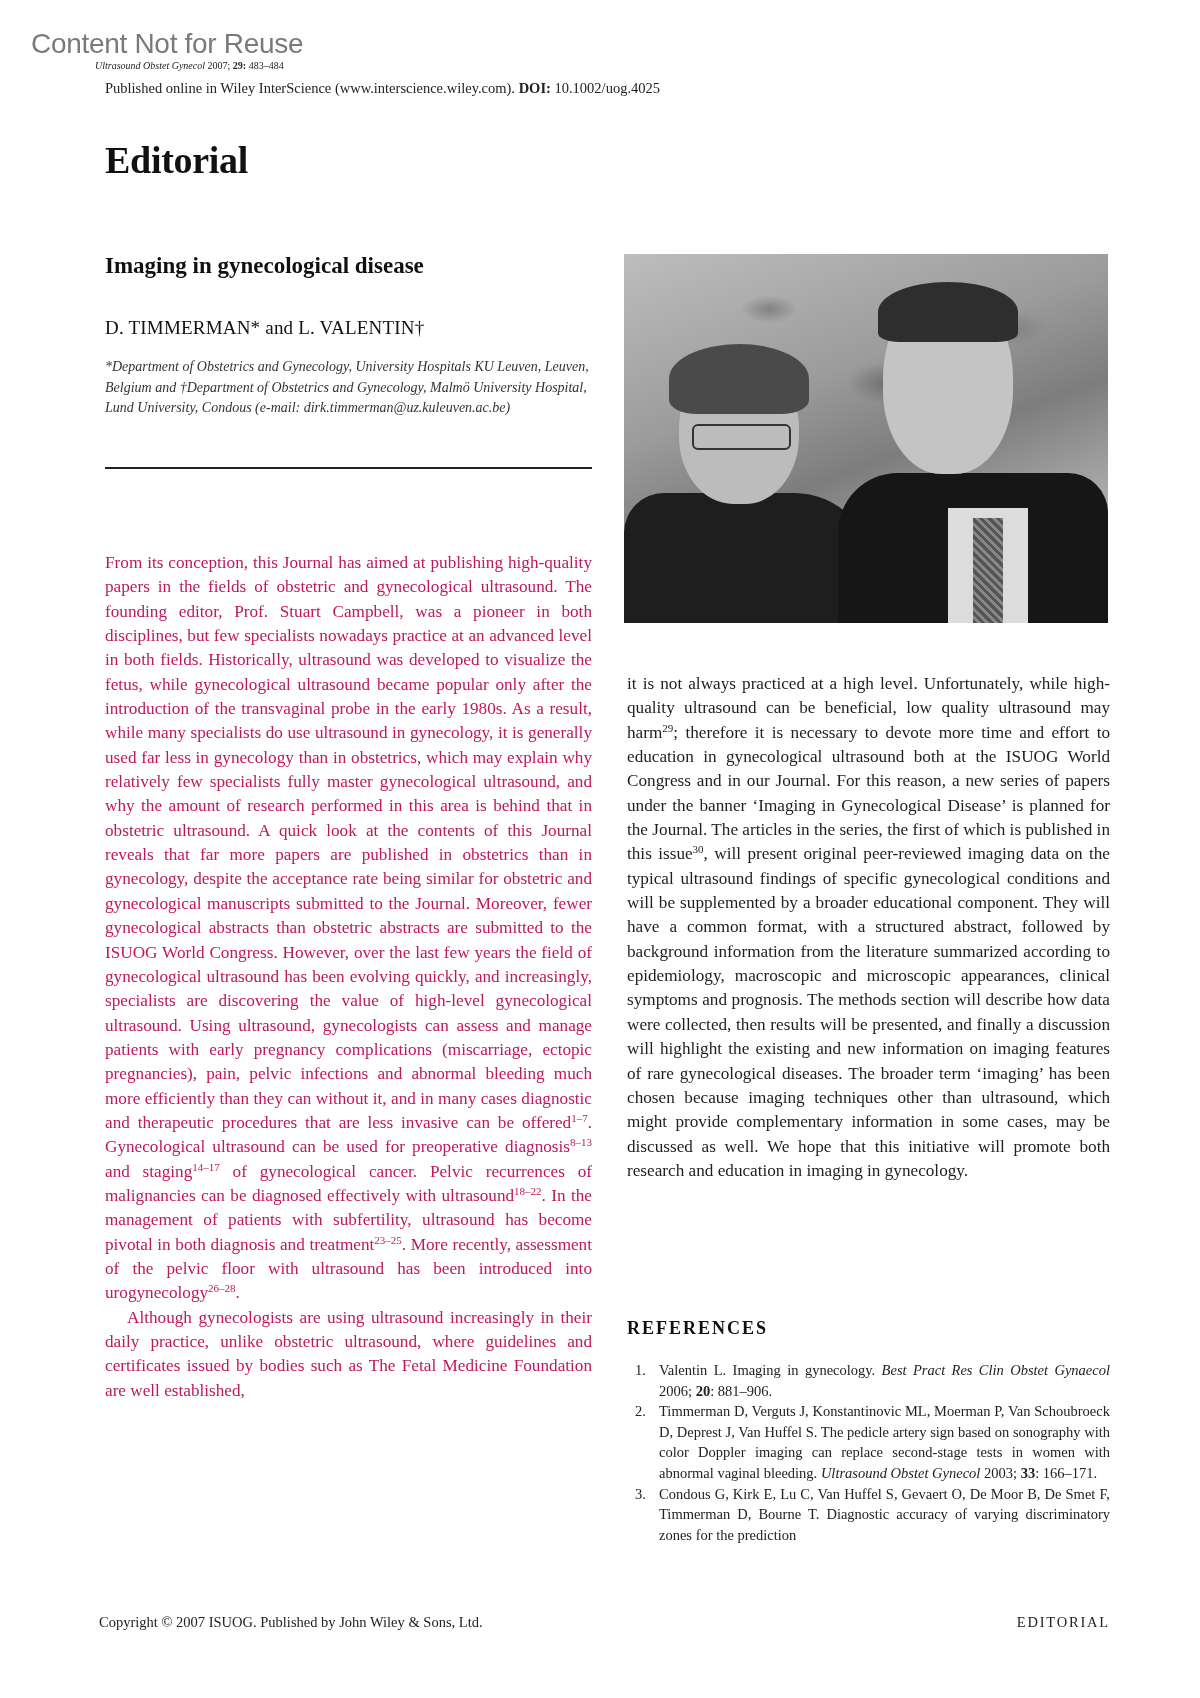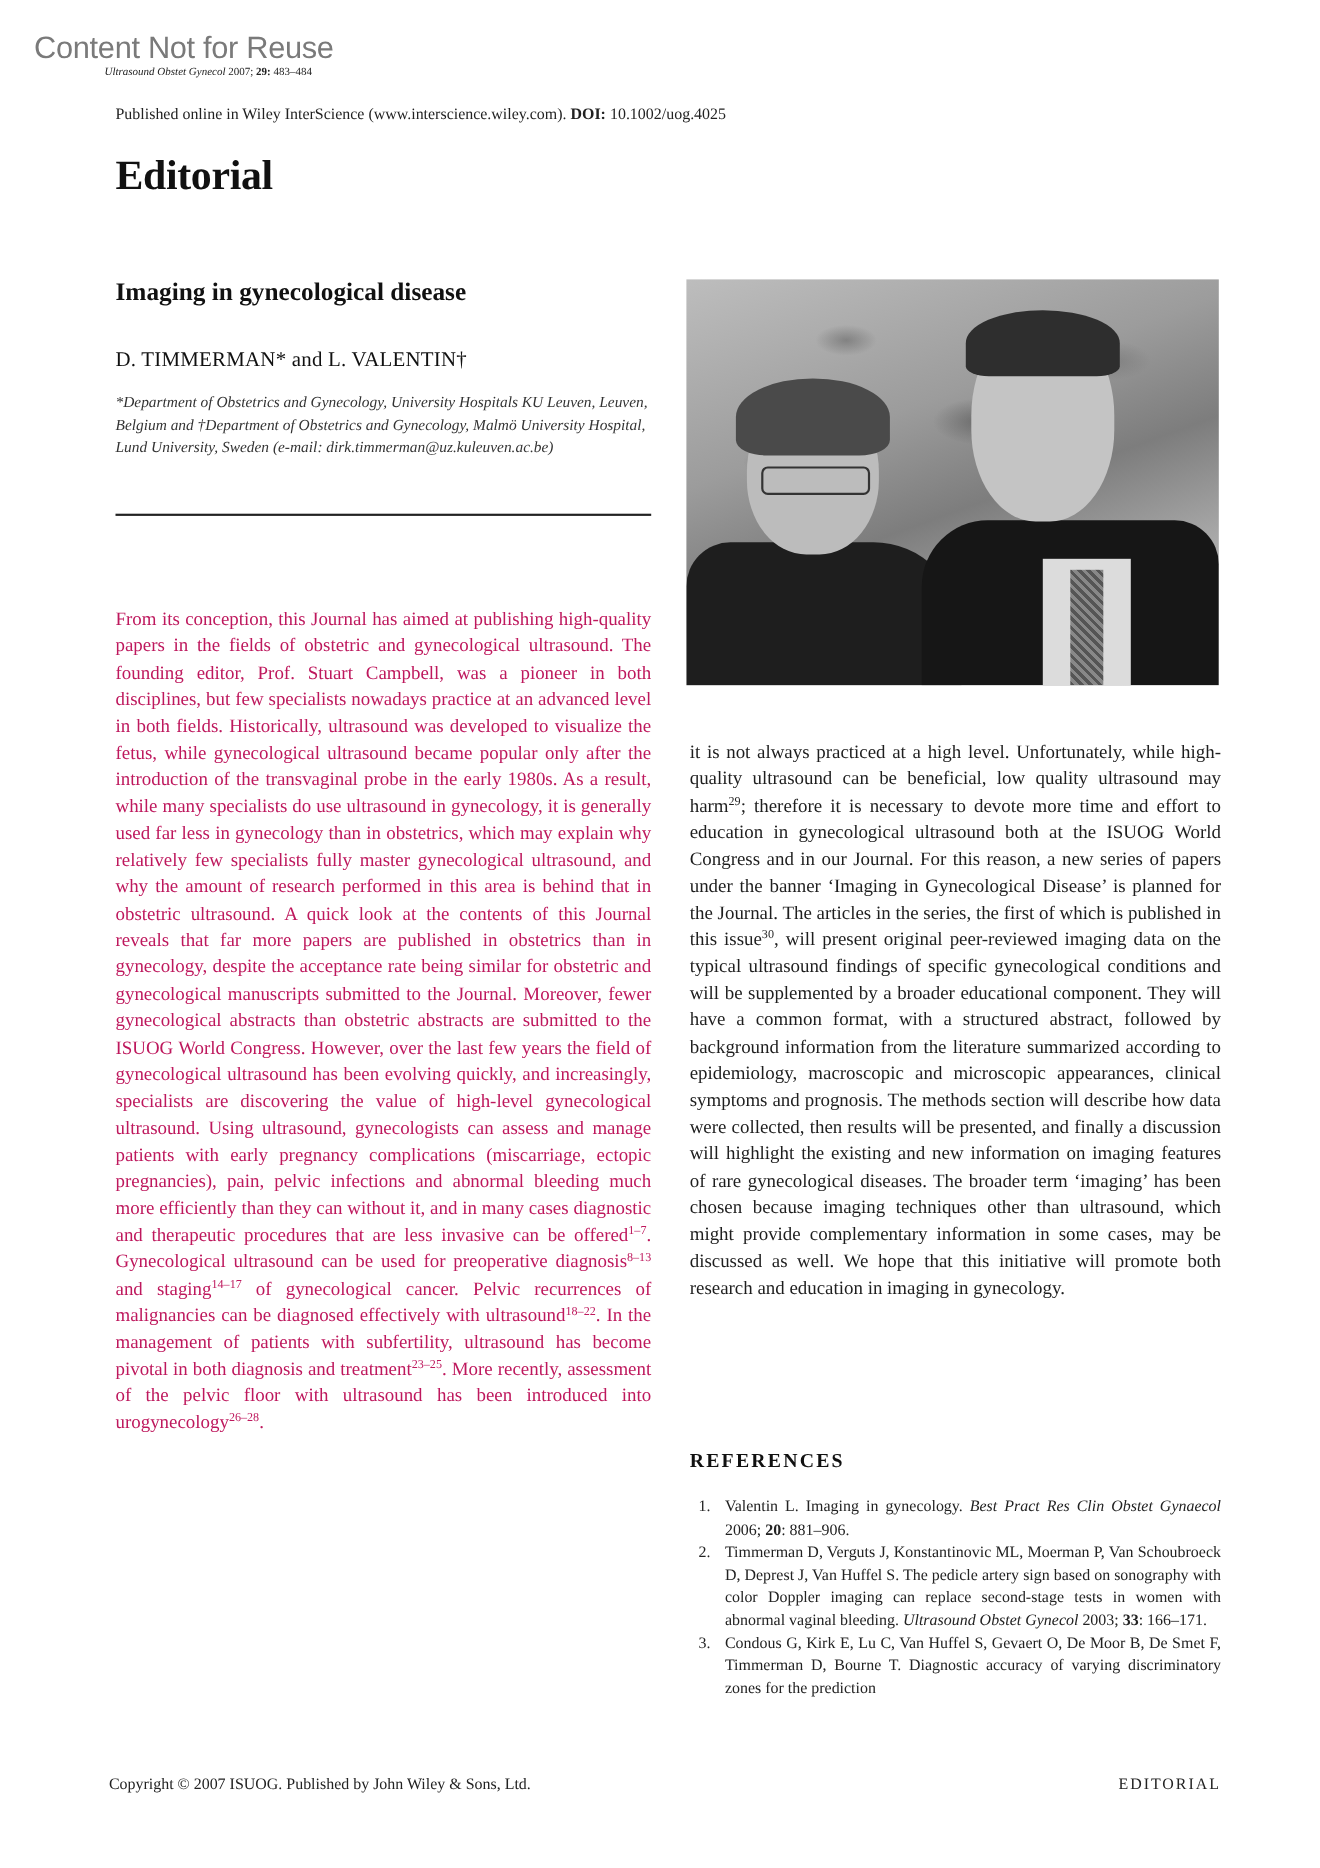--- a/index.html
+++ b/index.html
@@ -11,21 +11,21 @@
     position: absolute; left: 31px; top: 30px;
     font-family: "Liberation Sans", "DejaVu Sans", sans-serif;
     font-size: 28px; color: #7a7a7a; letter-spacing: -0.3px; line-height: 1;
   }
   .journal-line {
     position: absolute; left: 95px; top: 59px;
     font-size: 10px; line-height: 1.3; color: #222;
   }
   .journal-line i { font-style: italic; }
   .pub-line {
-    position: absolute; left: 105px; top: 96px;
+    position: absolute; left: 105px; top: 80px;
     font-size: 14.5px; color: #222;
   }
   .section-head {
     position: absolute; left: 105px; top: 138px;
     font-size: 38px; font-weight: bold; color: #111; letter-spacing: -0.3px;
   }
   .article-title {
     position: absolute; left: 105px; top: 253px;
     font-size: 23px; font-weight: bold; color: #111;
   }
@@ -107,40 +107,41 @@
 <div class="pub-line">
   <span>Published online in Wiley InterScience (www.interscience.wiley.com).</span>
   <b>DOI:</b>
   <span>10.1002/uog.4025</span>
 </div>
 
 <div class="section-head">Editorial</div>
 
 <div class="article-title">Imaging in gynecological disease</div>
 <div class="authors">D. TIMMERMAN* and L. VALENTIN†</div>
-<div class="affil">*Department of Obstetrics and Gynecology, University Hospitals KU Leuven, Leuven, Belgium and †Department of Obstetrics and Gynecology, Malmö University Hospital, Lund University, Sweden (e-mail: dirk.timmerman@uz.kuleuven.ac.be)</div>
+<div class="affil">*Department of Obstetrics and Gynecology, University Hospitals KU Leuven, Leuven, Belgium and †Department of Obstetrics and Gynecology, Malmö University Hospital, Lund University, Condous (e-mail: dirk.timmerman@uz.kuleuven.ac.be)</div>
 <div class="rule"></div>
 
 <div class="photo" role="img" aria-label="Black-and-white photograph of the two authors standing in front of a stone wall">
   <div class="wall"></div>
   <div class="p1-body"></div>
   <div class="p1-head"></div>
   <div class="p1-hair"></div>
   <div class="p1-glasses"></div>
   <div class="p2-body"></div>
   <div class="p2-shirt"></div>
   <div class="p2-tie"></div>
   <div class="p2-head"></div>
   <div class="p2-hair"></div>
 </div>
 
 <div class="col-left">
   <p>
     <span>From its conception, this Journal has aimed at publishing high-quality papers in the fields of obstetric and gynecological ultrasound. The founding editor, Prof. Stuart Campbell, was a pioneer in both disciplines, but few specialists nowadays practice at an advanced level in both fields. Historically, ultrasound was developed to visualize the fetus, while gynecological ultrasound became popular only after the introduction of the transvaginal probe in the early 1980s. As a result, while many specialists do use ultrasound in gynecology, it is generally used far less in gynecology than in obstetrics, which may explain why relatively few specialists fully master gynecological ultrasound, and why the amount of research performed in this area is behind that in obstetric ultrasound. A quick look at the contents of this Journal reveals that far more papers are published in obstetrics than in gynecology, despite the acceptance rate being similar for obstetric and gynecological manuscripts submitted to the Journal. Moreover, fewer gynecological abstracts than obstetric abstracts are submitted to the ISUOG World Congress. However, over the last few years the field of gynecological ultrasound has been evolving quickly, and increasingly, specialists are discovering the value of high-level gynecological ultrasound. Using ultrasound, gynecologists can assess and manage patients with early pregnancy complications (miscarriage, ectopic pregnancies), pain, pelvic infections and abnormal bleeding much more efficiently than they can without it, and in many cases diagnostic and therapeutic procedures that are less invasive can be offered</span><sup>1–7</sup><span>. Gynecological ultrasound can be used for preoperative diagnosis</span><sup>8–13</sup><span> and staging</span><sup>14–17</sup><span> of gynecological cancer. Pelvic recurrences of malignancies can be diagnosed effectively with ultrasound</span><sup>18–22</sup><span>. In the management of patients with subfertility, ultrasound has become pivotal in both diagnosis and treatment</span><sup>23–25</sup><span>. More recently, assessment of the pelvic floor with ultrasound has been introduced into urogynecology</span><sup>26–28</sup><span>.</span>
   </p>
+  <p class="indent">Although gynecologists are using ultrasound increasingly in their daily practice, unlike obstetric ultrasound, where guidelines and certificates issued by bodies such as The Fetal Medicine Foundation are well established,</p>
 </div>
 
 <div class="col-right">
   <p>
     <span>it is not always practiced at a high level. Unfortunately, while high-quality ultrasound can be beneficial, low quality ultrasound may harm</span><sup>29</sup><span>; therefore it is necessary to devote more time and effort to education in gynecological ultrasound both at the ISUOG World Congress and in our Journal. For this reason, a new series of papers under the banner ‘Imaging in Gynecological Disease’ is planned for the Journal. The articles in the series, the first of which is published in this issue</span><sup>30</sup><span>, will present original peer-reviewed imaging data on the typical ultrasound findings of specific gynecological conditions and will be supplemented by a broader educational component. They will have a common format, with a structured abstract, followed by background information from the literature summarized according to epidemiology, macroscopic and microscopic appearances, clinical symptoms and prognosis. The methods section will describe how data were collected, then results will be presented, and finally a discussion will highlight the existing and new information on imaging features of rare gynecological diseases. The broader term ‘imaging’ has been chosen because imaging techniques other than ultrasound, which might provide complementary information in some cases, may be discussed as well. We hope that this initiative will promote both research and education in imaging in gynecology.</span>
   </p>
 </div>
 
 <div class="refs-head">REFERENCES</div>
 <ol class="refs">

